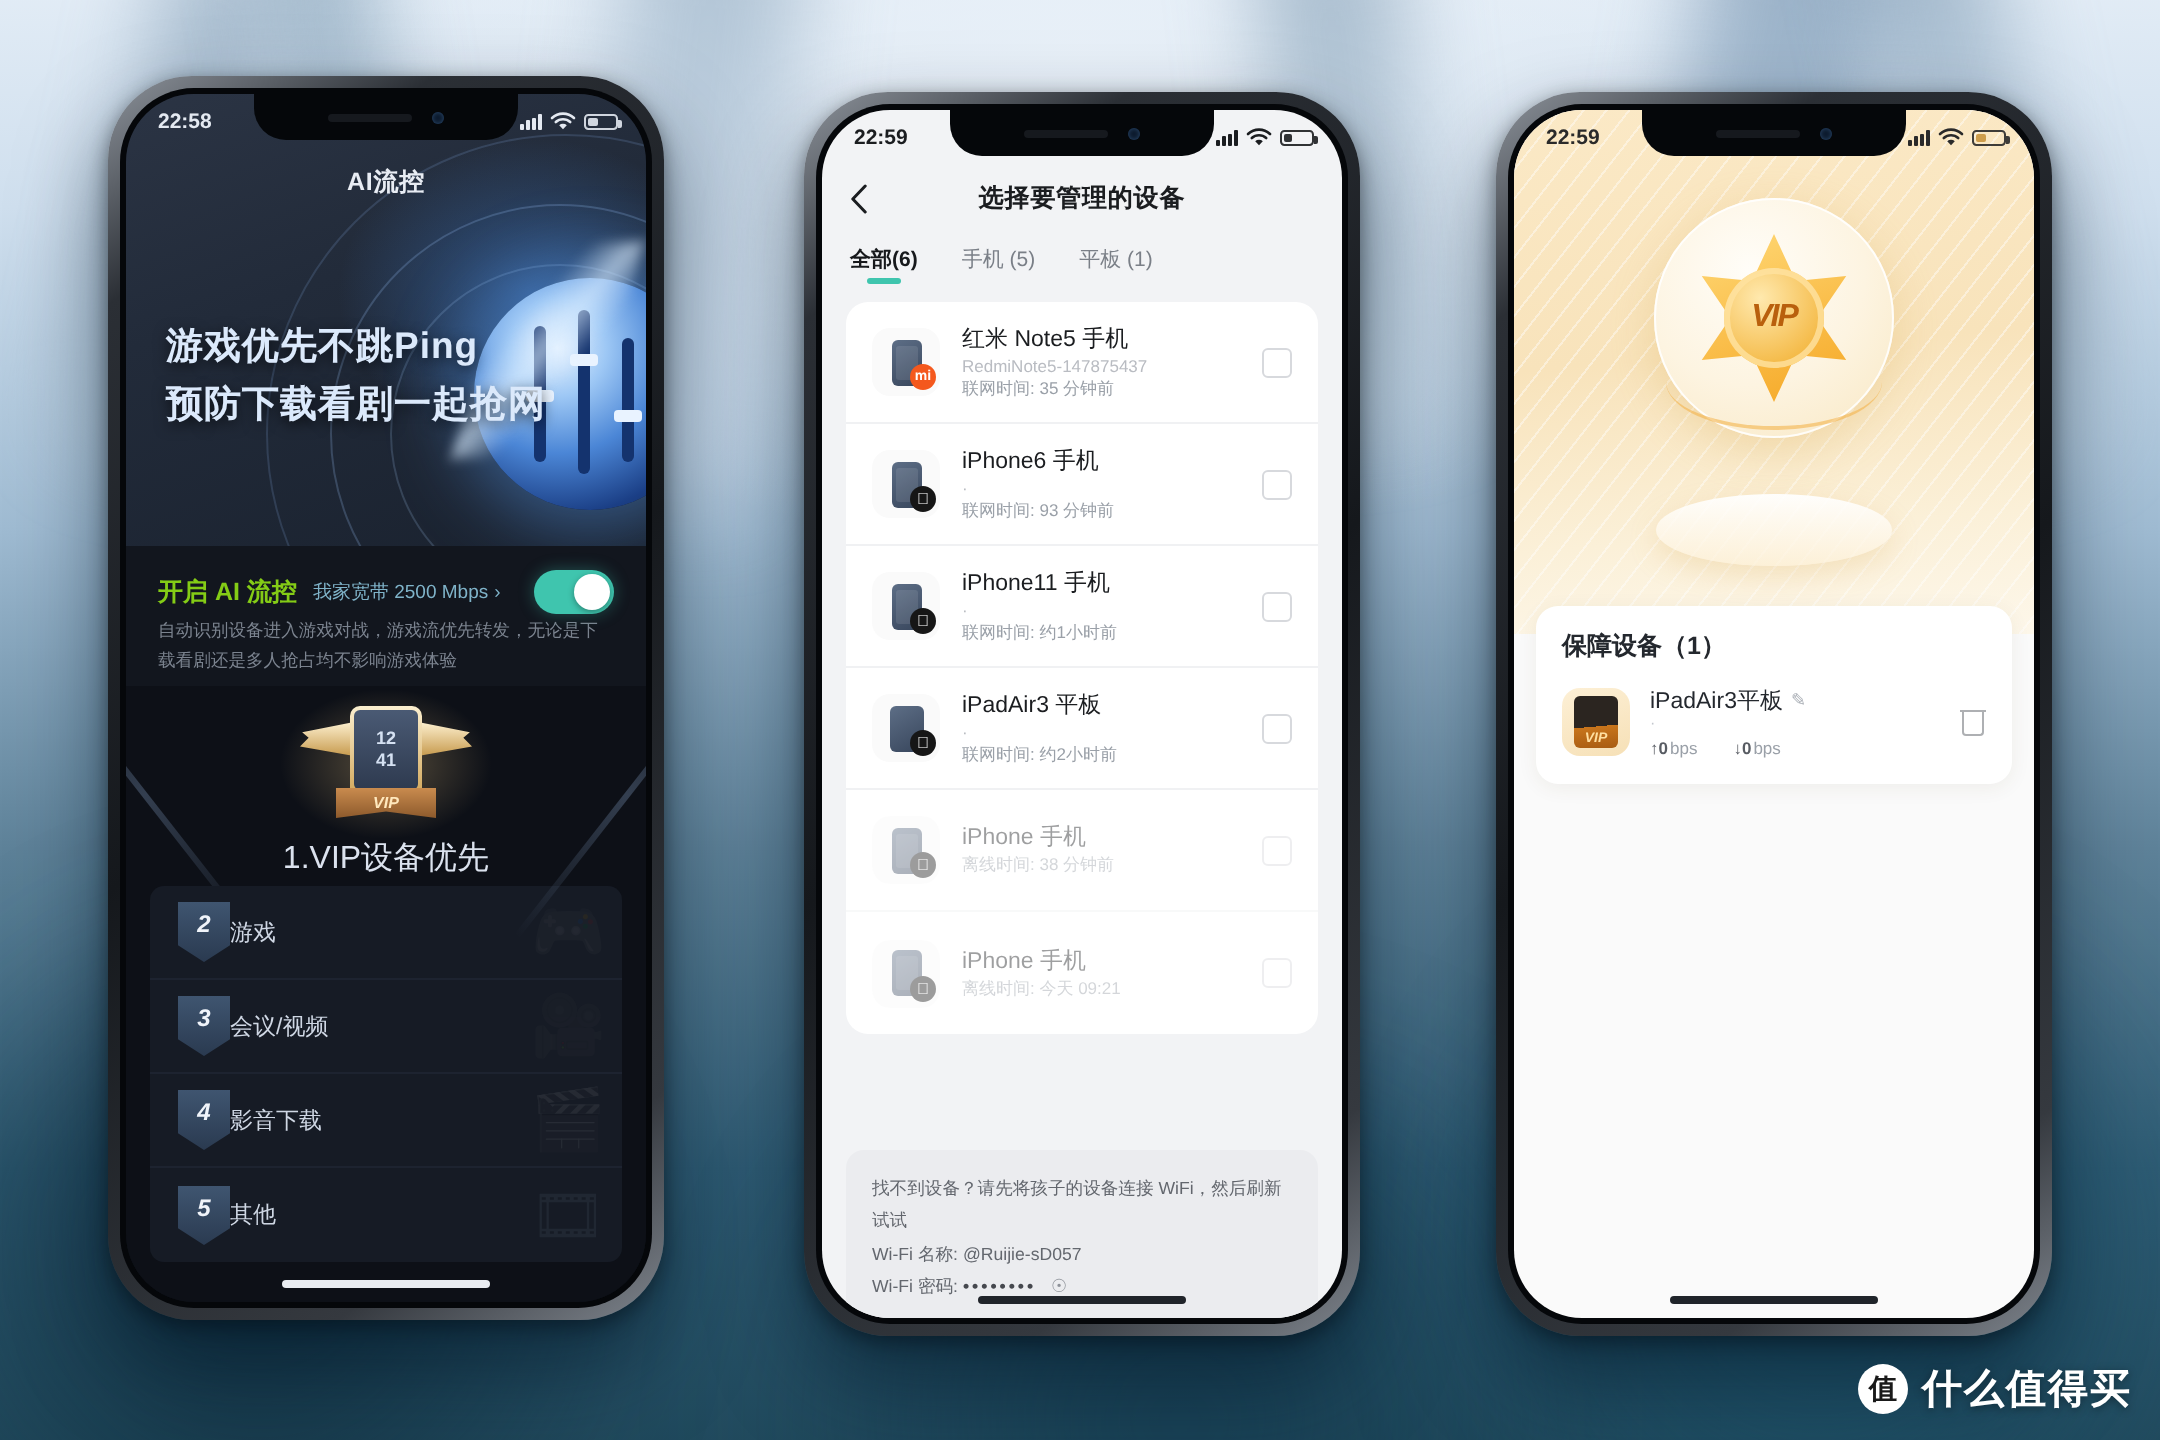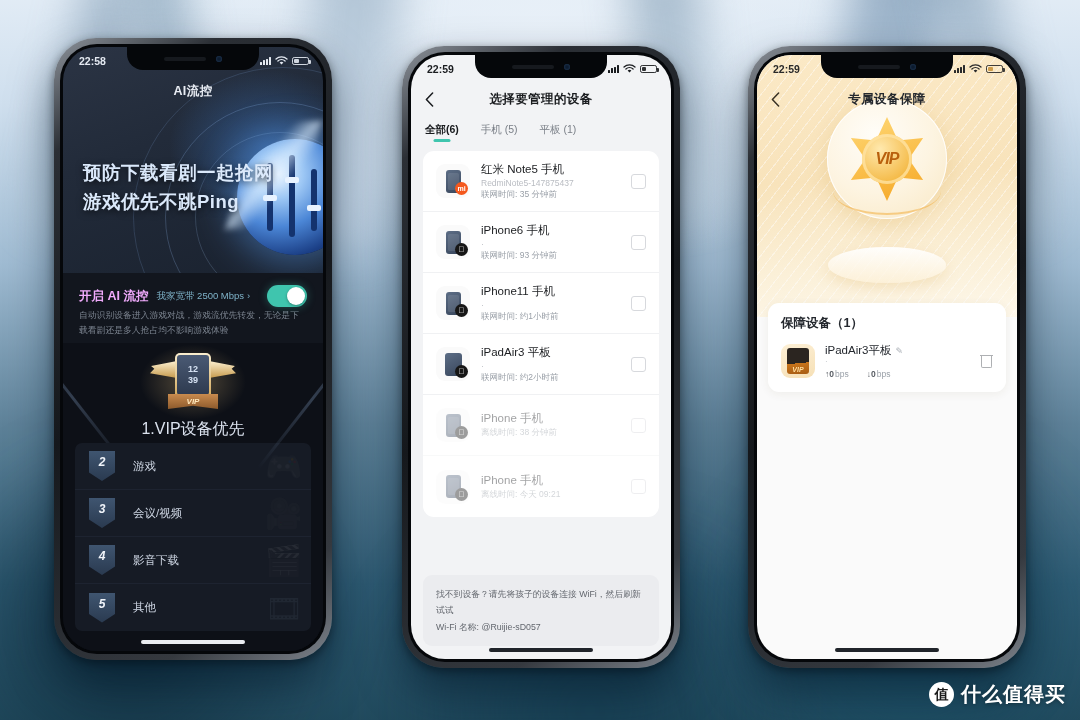--- a/index.html
+++ b/index.html
@@ -126,21 +126,21 @@
   .p1-headline {
     position: absolute; left: 20px; top: 112px; z-index: 5;
     font-size: 18.5px; font-weight: bold; line-height: 1.55;
     color: #dbe9fb; text-shadow: 0 2px 7px rgba(0,0,0,.65); letter-spacing: .5px;
   }
   .p1-toggle-card {
     position: absolute; top: 226px; left: 0; right: 0; padding: 12px 16px 14px;
     background: #12161e;
   }
   .p1-toggle-row { display: flex; align-items: center; }
-  .p1-toggle-title { font-size: 12.5px; font-weight: bold; color: #f0abfc; }
+  .p1-toggle-title { font-size: 12.5px; font-weight: bold; color: #84cc16; }
   .p1-toggle-sub { font-size: 9.5px; color: #7fb3c9; margin-left: 8px; }
   .p1-toggle-sub .chev { color: #7fb3c9; margin-left: 3px; }
   .switch {
     margin-left: auto; width: 40px; height: 22px; border-radius: 12px;
     background: #3fc5ae; position: relative; cursor: pointer;
     box-shadow: 0 0 8px rgba(63,197,174,.35);
   }
   .switch i { position: absolute; right: 2px; top: 2px; width: 18px; height: 18px;
     border-radius: 50%; background: #fff; box-shadow: 0 1px 3px rgba(0,0,0,.35); }
   .p1-toggle-desc { margin-top: 1px; font-size: 8.8px; line-height: 1.65; color: #7b838f; }
@@ -182,21 +182,21 @@
   .p1-list { position: absolute; top: 100px; left: 12px; right: 12px;
     border-radius: 7px; overflow: hidden; background: #161b25; }
   .p1-row { position: relative; height: 47px; display: flex; align-items: center;
     border-bottom: 1px solid #1d2330; overflow: hidden; cursor: pointer; }
   .p1-row:last-child { border-bottom: none; }
   .p1-badge { width: 26px; height: 30px; margin-left: 14px; flex: none;
     background: linear-gradient(180deg,#3f5570,#2a3a50);
     clip-path: polygon(0 0,100% 0,100% 72%,50% 100%,0 72%);
     display: flex; align-items: flex-start; justify-content: center;
     padding-top: 4px; color: #f0f4fa; font-size: 12px; font-weight: bold; font-style: italic; }
-  .p1-row-label { margin-left: 18px; font-size: 11.5px; color: #cfd7e4; z-index: 2; }
+  .p1-row-label { font-size: 11.5px; color: #cfd7e4; z-index: 2; }
   .p1-row-art { position: absolute; right: 8px; top: 50%; transform: translateY(-50%);
     font-size: 30px; color: rgba(170,195,230,.07); }
 
   
   #screen-2 { background: #f2f3f5; color: #1b1d20; }
   .p2-tabs { position: absolute; top: 62px; left: 0; right: 0; height: 30px;
     display: flex; align-items: center; padding: 0 14px; gap: 22px; }
   .p2-tab { font-size: 10.5px; color: #7a7f87; position: relative; padding-bottom: 5px; cursor: pointer; }
   .p2-tab.active { color: #17191c; font-weight: bold; }
   .p2-tab.active::after { content: ""; position: absolute; left: 50%; transform: translateX(-50%);
@@ -356,22 +356,22 @@
           <span class="fader f1"></span>
             <span class="fader f2"></span>
             <span class="fader f3"></span>
           <span class="knob k1"></span>
             <span class="knob k2"></span>
             <span class="knob k3"></span>
         </div>
         <div class="hero-bolt"></div>
       </div>
       <div class="p1-headline">
+        <div>游戏优先不跳Ping</div>
         <div>预防下载看剧一起抢网</div>
-        <div>游戏优先不跳Ping</div>
       </div>
 
       <div class="p1-toggle-card">
         <div class="p1-toggle-row">
           <span class="p1-toggle-title">开启 AI 流控</span>
           <span class="p1-toggle-sub">
             <span>我家宽带 2500 Mbps</span><span class="chev">›</span>
           </span>
           <span class="switch">
               <i></i>
@@ -381,21 +381,21 @@
       </div>
 
       <div class="p1-body">
         <div class="medal">
           <div class="glow"></div>
           <div class="wing l"></div>
             <div class="wing r"></div>
           <div class="shield">
               <div class="inner">
             <span>12</span>
-            <span>39</span>
+            <span>41</span>
           </div>
             </div>
           <div class="ribbon">VIP</div>
         </div>
         <div class="p1-medal-label">1.VIP设备优先</div>
 
         <div class="p1-list">
           <div class="p1-row">
             <span class="p1-badge">2</span>
             <span class="p1-row-label">游戏</span>
@@ -547,20 +547,25 @@
           <div class="dev-check"></div>
         </div>
       </div>
 
       <div class="p2-help">
         <div class="p2-help-line">找不到设备？请先将孩子的设备连接 WiFi，然后刷新试试</div>
         <div class="p2-help-line">
           <span>Wi-Fi 名称:</span>
           <span>@Ruijie-sD057</span>
         </div>
+        <div class="p2-help-line">
+          <span>Wi-Fi 密码:</span>
+          <span class="pw">••••••••</span>
+          <span class="eye">☉</span>
+        </div>
       </div>
 
       <div class="homebar" style="background:#20242a"></div>
     </div>
   </div>
 </div>
 
 <div class="phone" id="phone-3">
   <div class="bezel">
     <div class="screen" id="screen-3">
@@ -583,29 +588,20 @@
             <path d="M6.5 8.6 4.6 6.6a2.8 2.8 0 0 1 3.8 0z" fill="currentColor"></path>
             <path d="M2.9 5a5.3 5.3 0 0 1 7.2 0" stroke="currentColor" stroke-width="1.3" fill="none" stroke-linecap="round"></path>
             <path d="M1 3a8 8 0 0 1 11 0" stroke="currentColor" stroke-width="1.3" fill="none" stroke-linecap="round"></path>
           </svg>
           <span class="batt">
               <i style="width:5px;background:#c9953f"></i>
             </span>
         </div>
       </div>
 
-      <div class="navbar">
-        <div class="back" style="font-size:0">
-          <svg width="9" height="15" viewBox="0 0 9 15">
-              <path d="M7.6 1 1.4 7.5 7.6 14" stroke="#3a3326" stroke-width="1.5" fill="none" stroke-linecap="round" stroke-linejoin="round"></path>
-            </svg>
-        </div>
-        <div class="title">专属设备保障</div>
-        <div class="spacer"></div>
-      </div>
 
       <div class="p3-hero">
         <div class="hatch"></div>
         <div class="vip-sphere">
           <div class="vip-star"></div>
           <div class="vip-coin">VIP</div>
         </div>
         <div class="vip-base"></div>
       </div>
 

